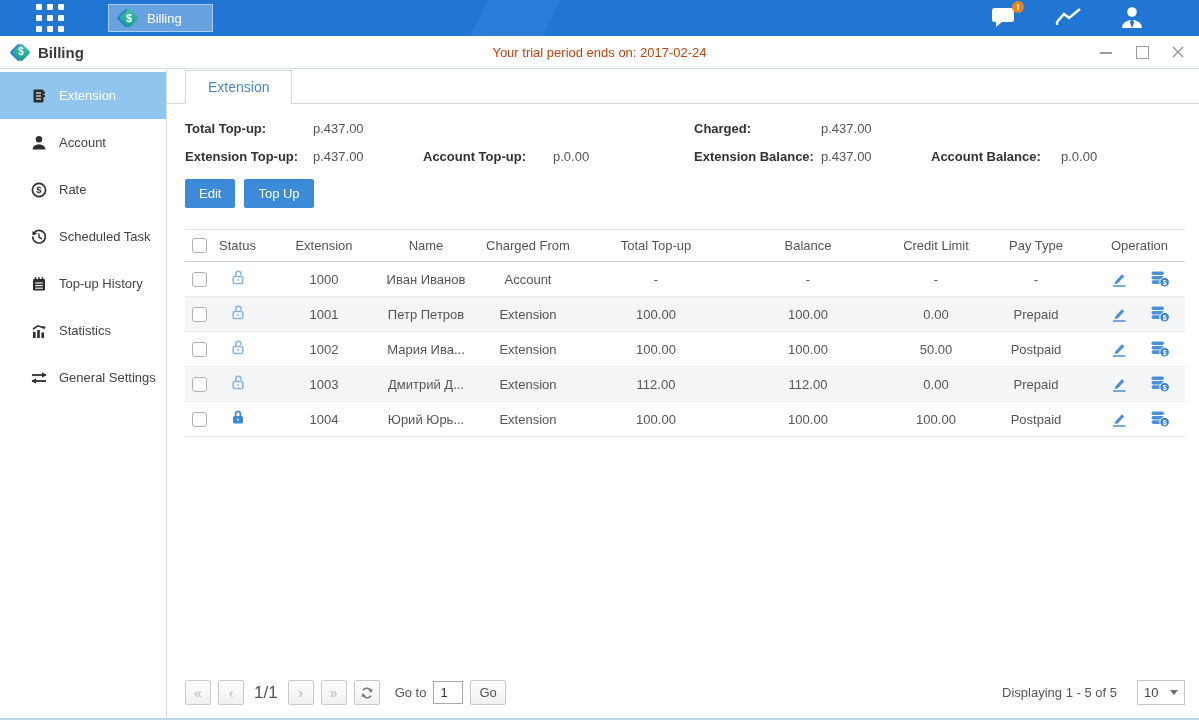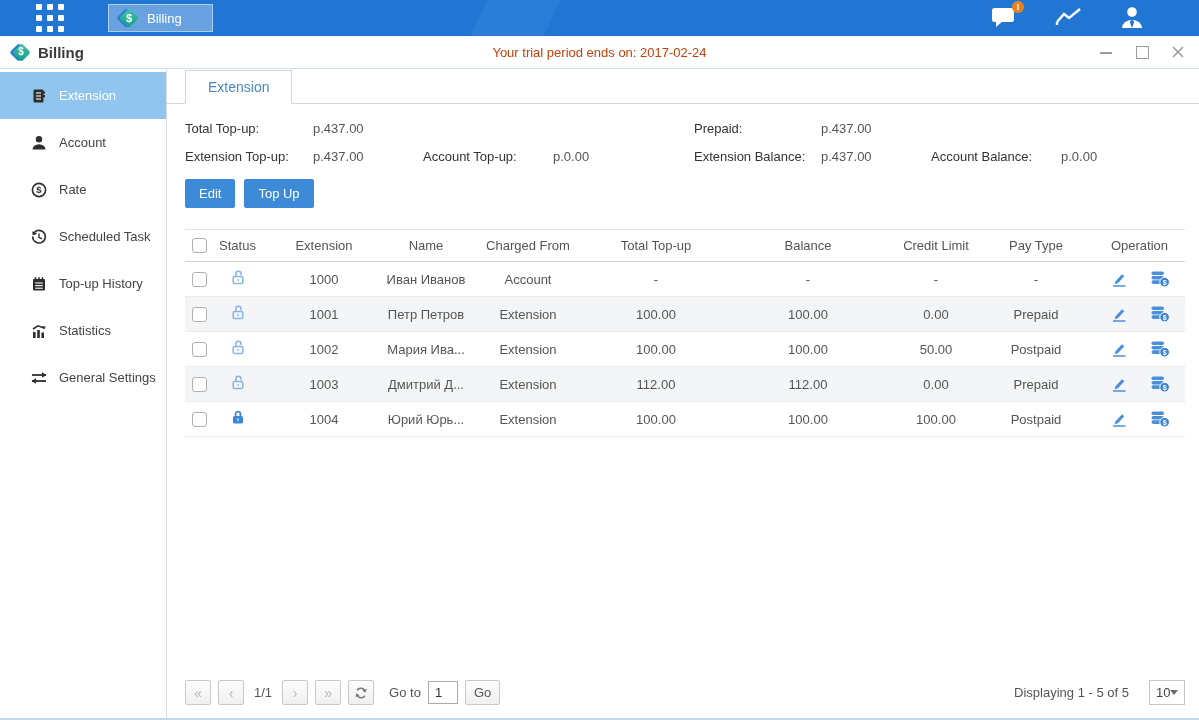--- a/index.html
+++ b/index.html
@@ -62,21 +62,21 @@
   
   .tabbar { height:35px; flex:0 0 35px; border-bottom:1px solid #d5d5d5; display:flex; align-items:flex-end;
     margin:0 -14px 0 -18px; padding:0 14px 0 18px; }
   .tab { height:34px; line-height:33px; padding:0 22px; background:#fff; border:1px solid #d5d5d5;
     border-bottom:1px solid #fff; margin-bottom:-1px; color:#4a87c8; font-size:14px; cursor:pointer; }
 
   
   .summary { display:flex; margin-top:17px; font-size:13px; }
   .half-left { width:509px; flex:0 0 509px; display:grid; grid-template-columns:128px 110px 130px auto; row-gap:13px; align-items:center; }
   .half-right { flex:1; display:grid; grid-template-columns:127px 110px 130px auto; row-gap:13px; align-items:center; }
-  .sum-label { font-weight:normal; color:#333; }
+  .sum-label { font-weight:bold; color:#333; }
   .sum-value { color:#555; }
 
   
   .toolbar { margin-top:15px; display:flex; gap:9px; }
   .btn-primary { height:29px; padding:0 13px; background:#3d8bd8; color:#fff; border:1px solid #3d8bd8;
     border-radius:2px; font-size:13px; font-family:inherit; cursor:pointer; }
 
   
   table { width:100%; border-collapse:collapse; margin-top:21px; table-layout:fixed; }
   thead th { height:32px; font-weight:normal; font-size:13px; color:#555; text-align:center;
@@ -88,27 +88,27 @@
   td.status.locked .lock-locked { display:inline; }
   .op-icons { display:flex; justify-content:center; gap:22px; align-items:center; }
   .op-icons svg { cursor:pointer; }
 
   
   .footer { margin-top:auto; padding-bottom:13px; display:flex; align-items:center; }
   .pager { display:flex; align-items:center; gap:7px; }
   .pg-btn { min-width:26px; height:25px; border:1px solid #c9c9c9; border-radius:2px;
     background:linear-gradient(180deg,#fdfdfd,#f0f0f0); color:#b5b5b5; font-size:14px;
     display:flex; align-items:center; justify-content:center; cursor:pointer; }
-  .pg-label { font-size:13px; color:#555; margin:0 3px; }
+  .pg-label { font-size:17px; color:#555; margin:0 3px; }
   .goto-label { font-size:13px; color:#555; margin-left:8px; }
   .goto-input { width:30px; height:23px; border:1px solid #ababab; font-size:13px; color:#333;
     text-align:left; padding-left:6px; font-family:inherit; }
   .footer-right { margin-left:auto; display:flex; align-items:center; gap:20px; }
   .displaying { font-size:13px; color:#555; }
-  .page-size { width:36px; height:25px; border:1px solid #c4c4c4; background:#fff; display:flex;
+  .page-size { width:48px; height:25px; border:1px solid #c4c4c4; background:#fff; display:flex;
     align-items:center; padding:0 6px; cursor:pointer; font-size:13px; color:#444; justify-content:space-between; }
   .ps-arrow { width:0; height:0; border-left:4px solid transparent; border-right:4px solid transparent;
     border-top:5px solid #6b6b6b; }
 
   .badge { position:absolute; top:-4px; right:-5px; width:12px; height:12px; border-radius:50%;
     background:#e8821f; color:#fff; font-size:9px; font-weight:bold; text-align:center; line-height:12px; }
 </style>
 </head>
 <body>
 
@@ -260,21 +260,21 @@
           <span class="sum-label">Total Top-up:</span>
           <span class="sum-value">p.437.00</span>
           <span></span>
             <span></span>
           <span class="sum-label">Extension Top-up:</span>
           <span class="sum-value">p.437.00</span>
           <span class="sum-label">Account Top-up:</span>
           <span class="sum-value">p.0.00</span>
         </div>
         <div class="half-right">
-          <span class="sum-label">Prepaid:</span>
+          <span class="sum-label">Charged:</span>
           <span class="sum-value">p.437.00</span>
           <span></span>
             <span></span>
           <span class="sum-label">Extension Balance:</span>
           <span class="sum-value">p.437.00</span>
           <span class="sum-label">Account Balance:</span>
           <span class="sum-value">p.0.00</span>
         </div>
       </div>
 

